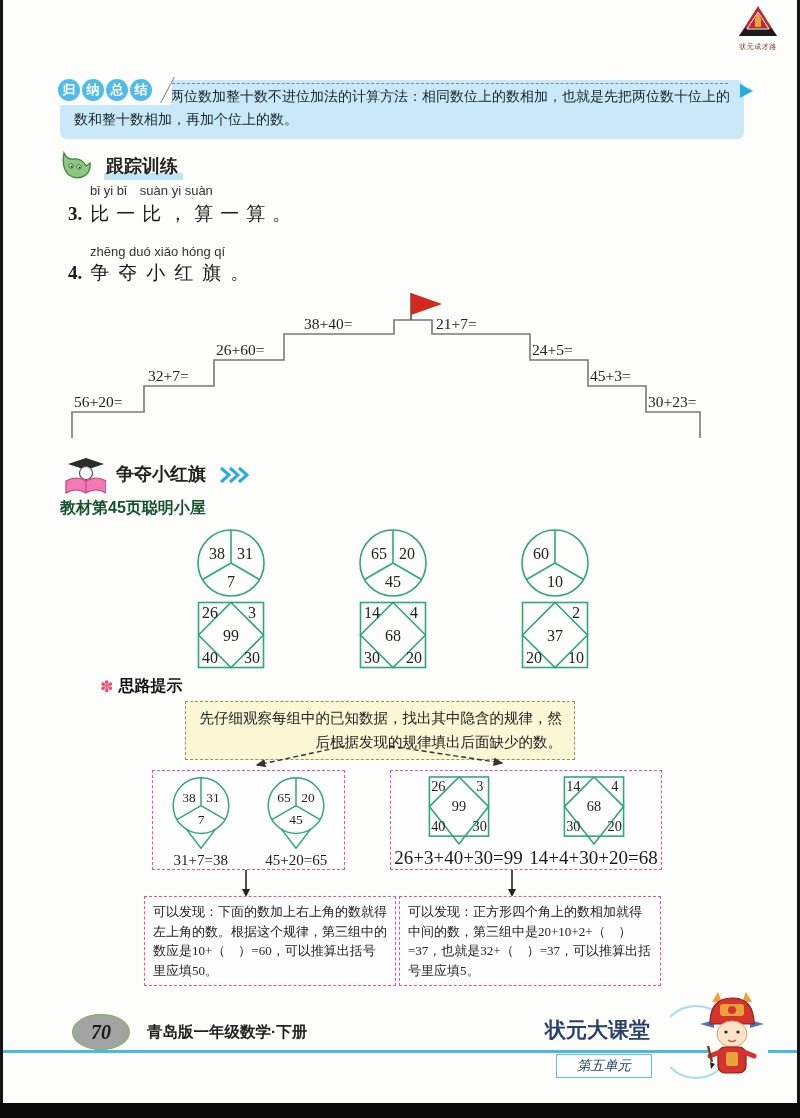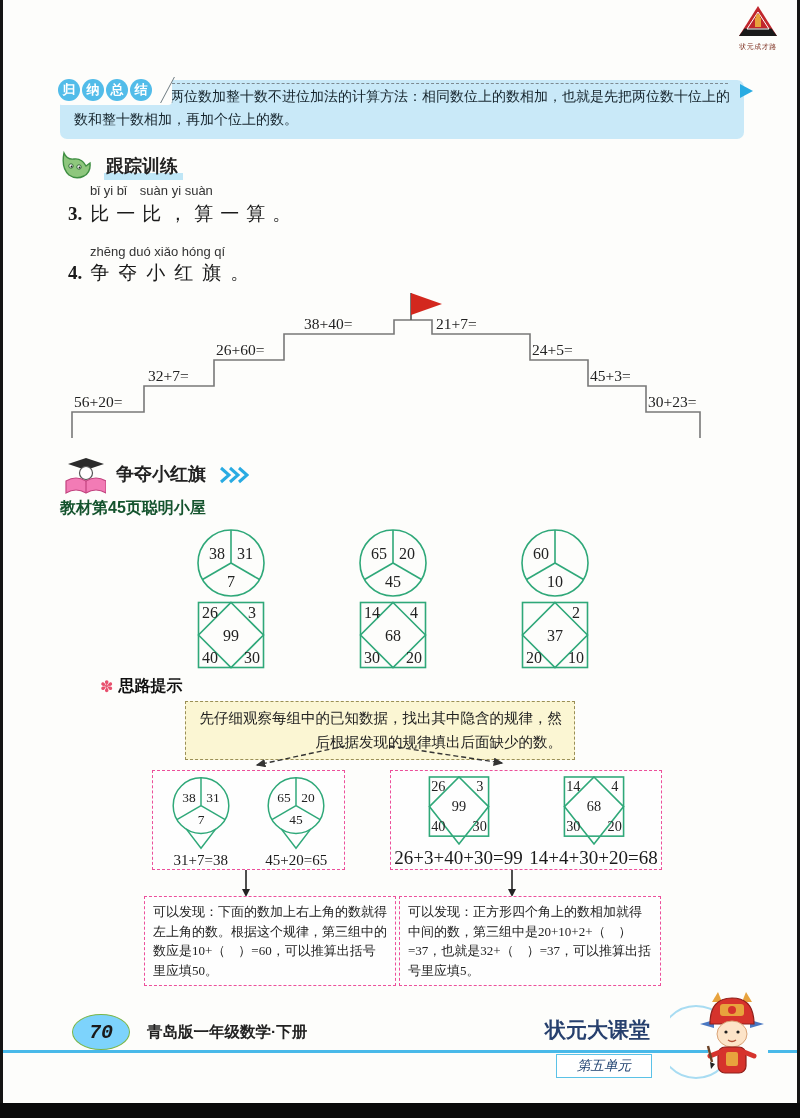--- a/index.html
+++ b/index.html
@@ -67,21 +67,21 @@
   .pb-eq { font-size:15px; margin-top:0; }
   .pb-eq.small { font-size:19px; }
   .arr2 { position:absolute; left:0; top:170px; }
   .conc { position:absolute; top:196px; border:1.6px dashed #ec4f9b; background:#fefefe; padding:5px 8px; font-size:13px; line-height:1.5; color:#222; }
   .c-left  { left:84px;  width:252px; }
   .c-right { left:339px; width:262px; }
 
   
   .footer { position:absolute; left:0; top:1008px; right:0; height:90px; }
   .blue-line { position:absolute; left:3px; right:3px; top:42px; height:2.5px; background:#49b9e9; }
-  .pagenum { position:absolute; left:72px; top:6px; width:58px; height:36px; border:1.6px solid #7ab648; border-radius:50%; background:#7dd3fc; display:flex; align-items:center; justify-content:center; font-style:italic; font-weight:bold; font-size:20px;font-family:Liberation Mono, monospace; }
+  .pagenum { position:absolute; left:72px; top:6px; width:58px; height:36px; border:1.6px solid #7ab648; border-radius:50%; background:#a3a3a3; display:flex; align-items:center; justify-content:center; font-style:italic; font-weight:bold; font-size:20px; }
   .booktitle { position:absolute; left:147px; top:14px; font-family:"Liberation Sans",sans-serif; font-weight:bold; font-size:15.5px; color:#222; }
   .brandname { position:absolute; left:545px; top:8px; font-family:"Liberation Sans",sans-serif; font-weight:bold; font-size:21px; color:#27406e; }
   .unitbox { position:absolute; left:556px; top:46px; width:96px; height:24px; border:1.5px solid #5bc2e7; background:#fff; display:flex; align-items:center; justify-content:center; font-size:13.5px; font-style:italic; color:#1c3f6e; }
   .mascot { position:absolute; right:30px; top:-18px; }
 </style>
 </head>
 <body>
 
 <div class="page">
   <div class="edge-l"></div>

